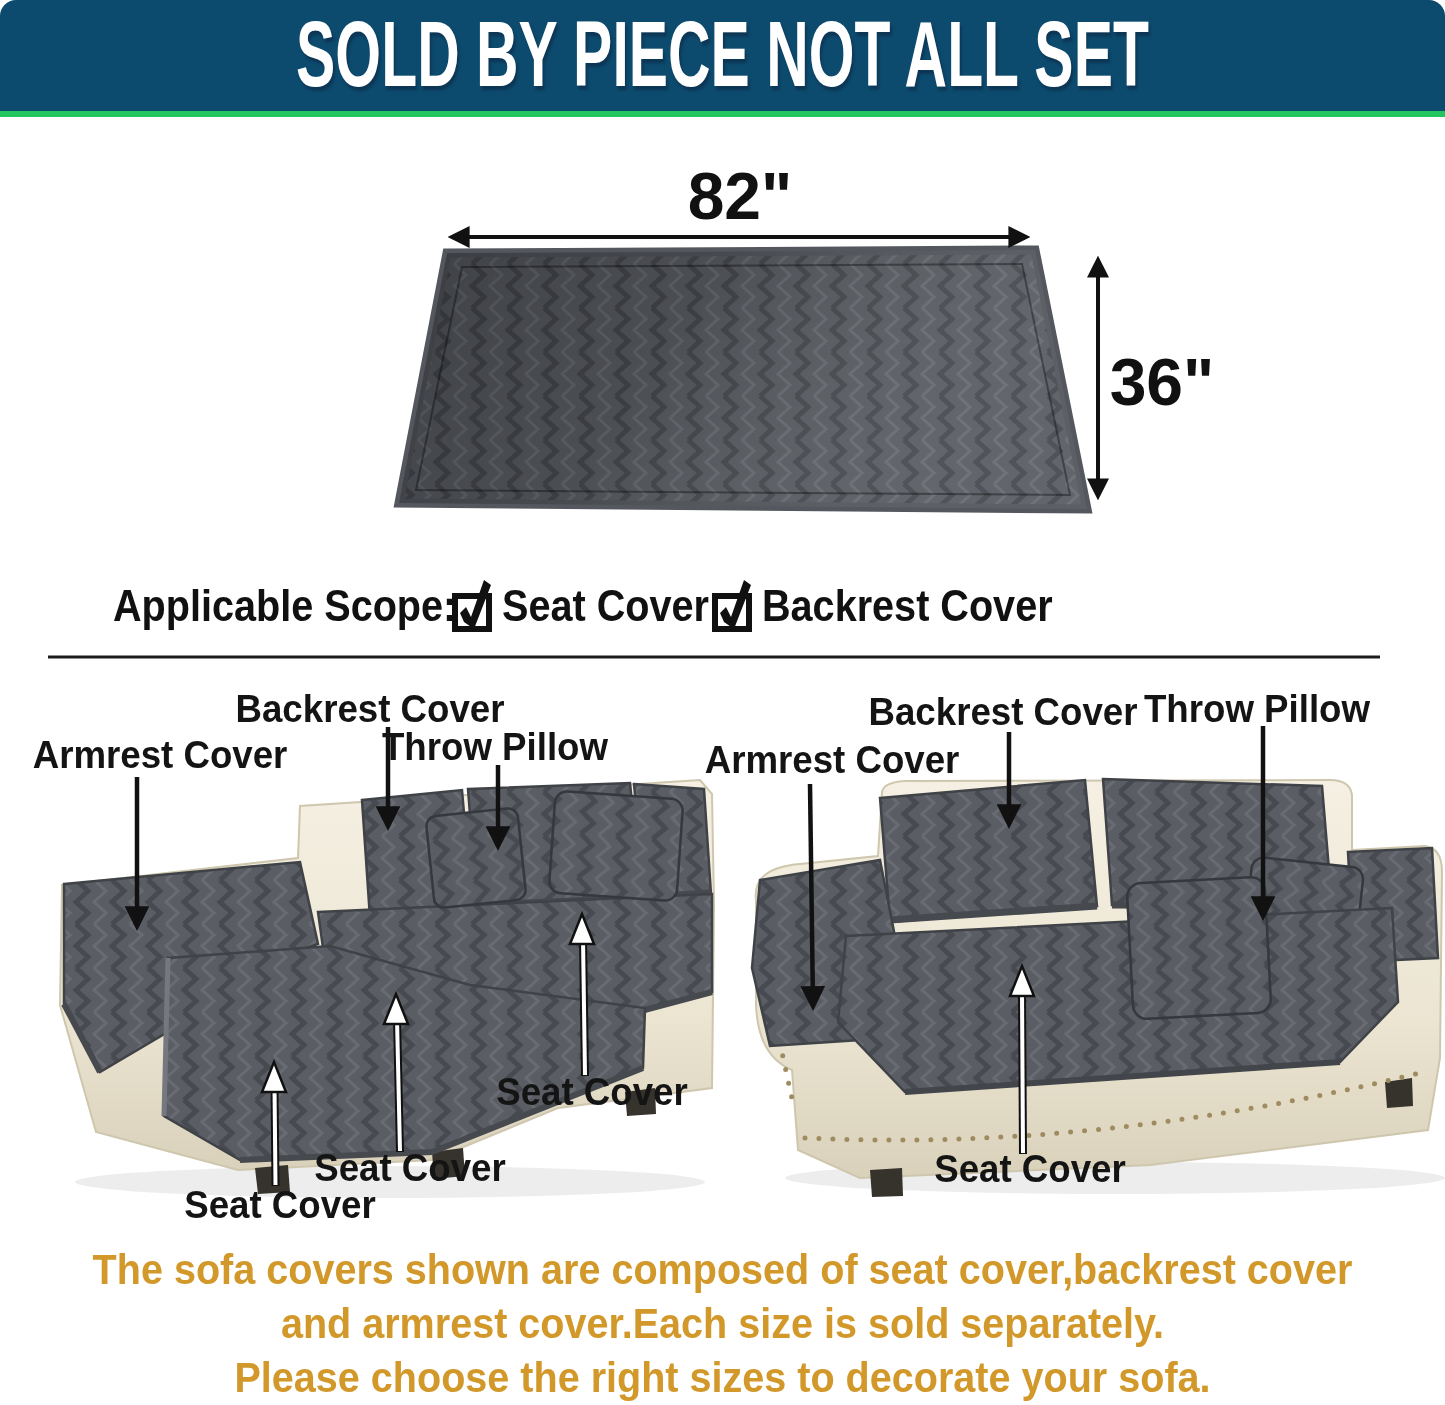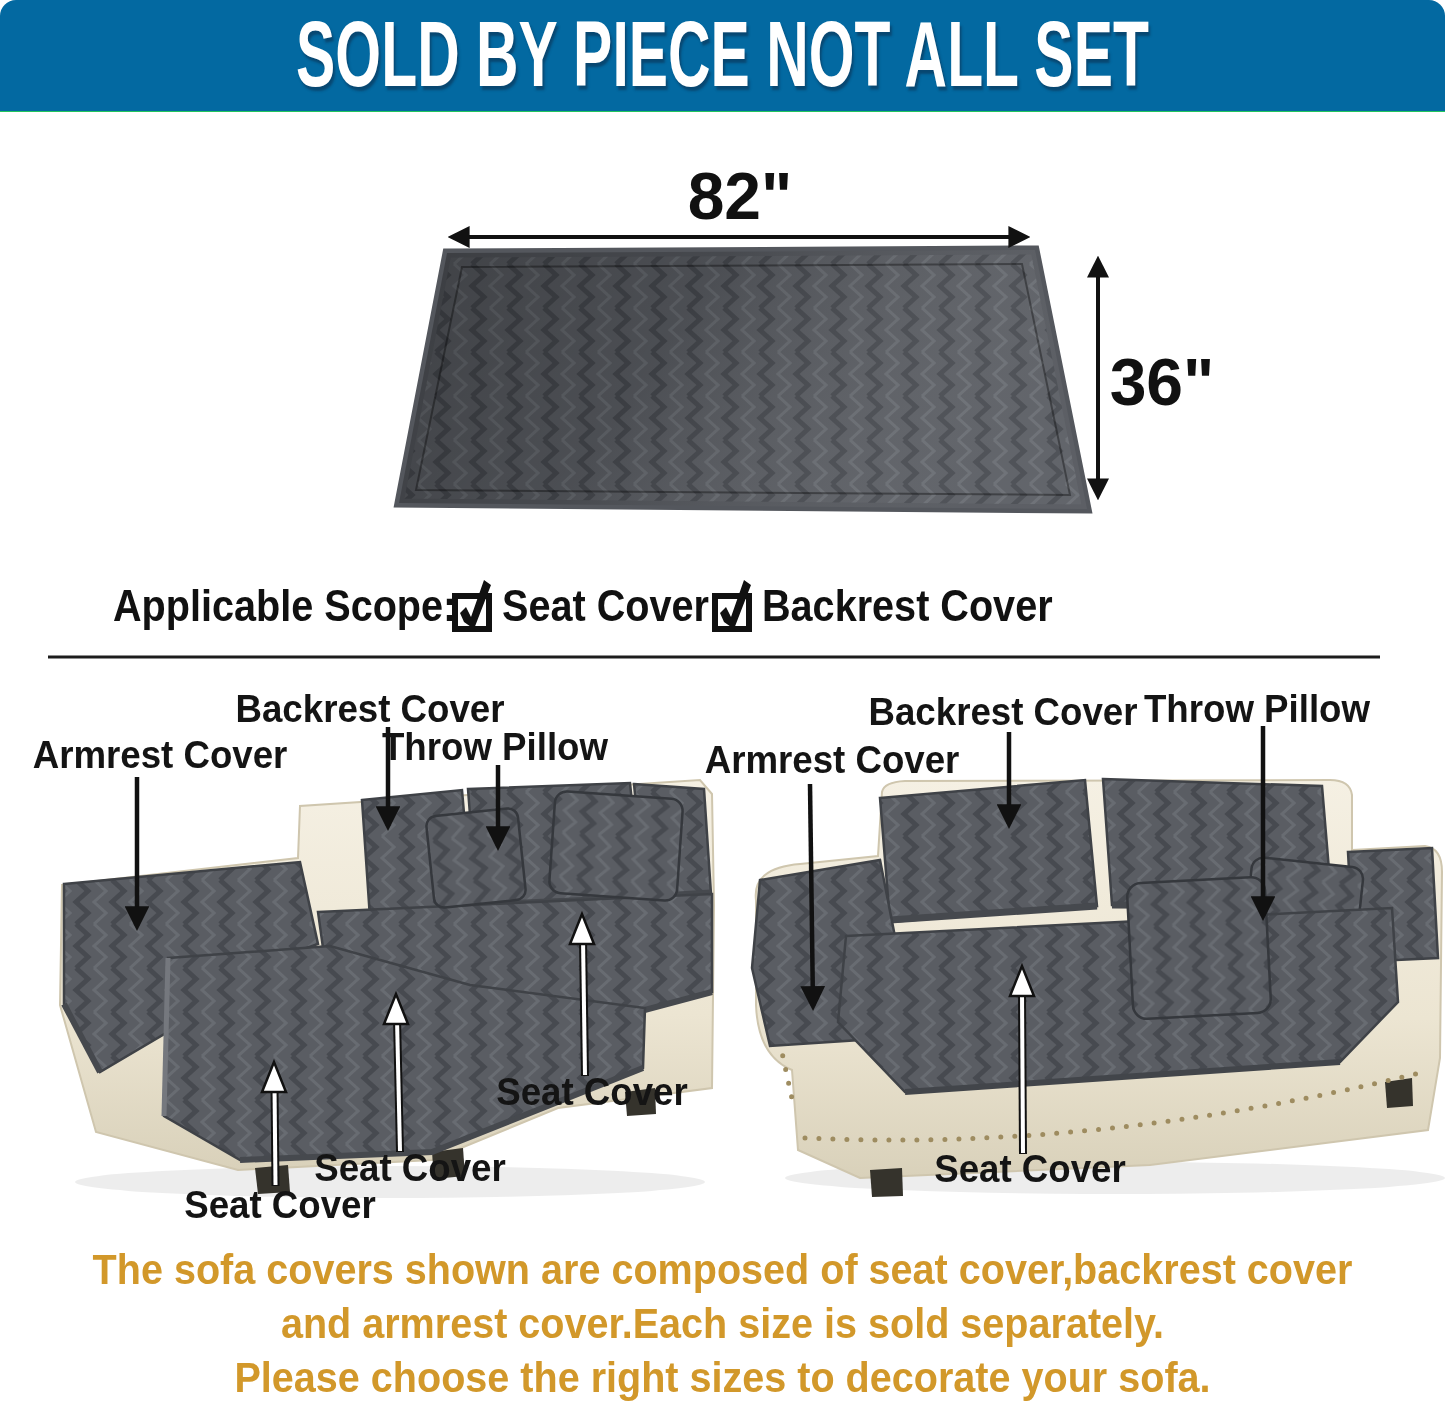--- a/index.html
+++ b/index.html
@@ -1,20 +1,20 @@
 <!DOCTYPE html>
 <html><head>
 <meta charset="utf-8">
 <style>
   html,body{margin:0;padding:0;background:#fff;}
   #page{position:relative;width:1445px;height:1405px;background:#ffffff;overflow:hidden;
         font-family:"Liberation Sans", sans-serif;color:#151515;}
   
-  .banner{position:absolute;left:0;top:0;width:1445px;height:111px;background:#0369a1;
-          border-radius:16px 16px 0 0;border-bottom:1px solid #22c55e;}
+  .banner{position:absolute;left:0;top:0;width:1445px;height:111px;background:#0c4a6e;
+          border-radius:16px 16px 0 0;border-bottom:6px solid #22c55e;}
   .banner-text{width:100%;height:108px;line-height:108px;text-align:center;color:#fff;
                font-size:92px;font-weight:800;letter-spacing:0px;white-space:nowrap;
                transform:scaleX(0.64);transform-origin:center;
                text-shadow:3px 4px 3px rgba(15,30,55,.45);}
   
   .dim{position:absolute;font-weight:800;font-size:66px;color:#111;white-space:nowrap;
        transform:translate(-50%,-50%);}
   
   .scope-text{position:absolute;font-size:44px;font-weight:800;line-height:44px;color:#111;
               white-space:nowrap;transform:scaleX(0.9);transform-origin:left center;}

